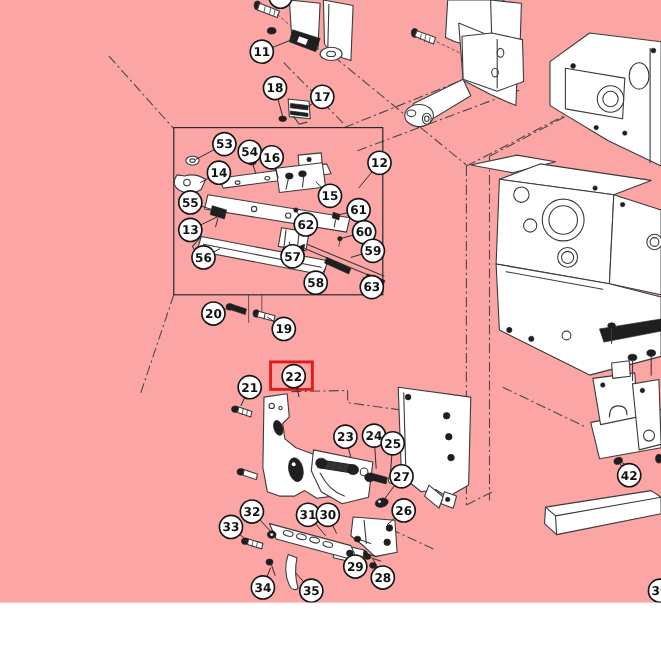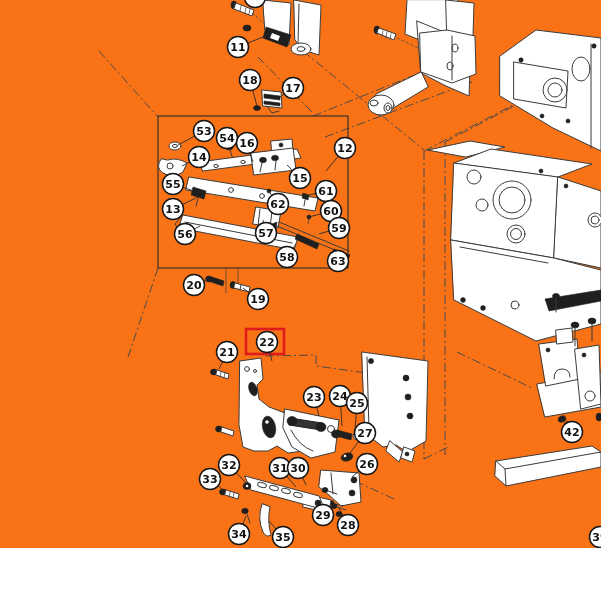--- a/index.html
+++ b/index.html
@@ -1,16 +1,16 @@
 <!DOCTYPE html>
 <html><head>
 <meta charset="utf-8">
 <style>
   html,body{margin:0;padding:0;background:#ffffff;}
-  #stage{position:relative;width:601px;height:548px;background:#f97316;overflow:hidden;}
+  #stage{position:relative;width:601px;height:548px;background:#fca5a5;overflow:hidden;}
   svg{display:block;}
   .ln{fill:#ffffff;stroke:#3b3b3b;stroke-width:1;stroke-linejoin:round;stroke-linecap:round;}
   .nf{fill:none;stroke:#3b3b3b;stroke-width:1;stroke-linejoin:round;stroke-linecap:round;}
   .dk{fill:#1f1f1f;stroke:#1f1f1f;stroke-width:0.6;}
   .wsp{fill:#ffffff;stroke:none;}
   .ph{fill:none;stroke:#4a4a4a;stroke-width:1;stroke-dasharray:9 3 2 3;}
   .axis{fill:none;stroke:#4a4a4a;stroke-width:0.8;stroke-dasharray:3 2;}
   .thin{stroke-width:0.7;}
   .leader{stroke:#2b2b2b;stroke-width:0.9;fill:none;}
   .co{fill:#ffffff;stroke:#161616;stroke-width:1.5;}

